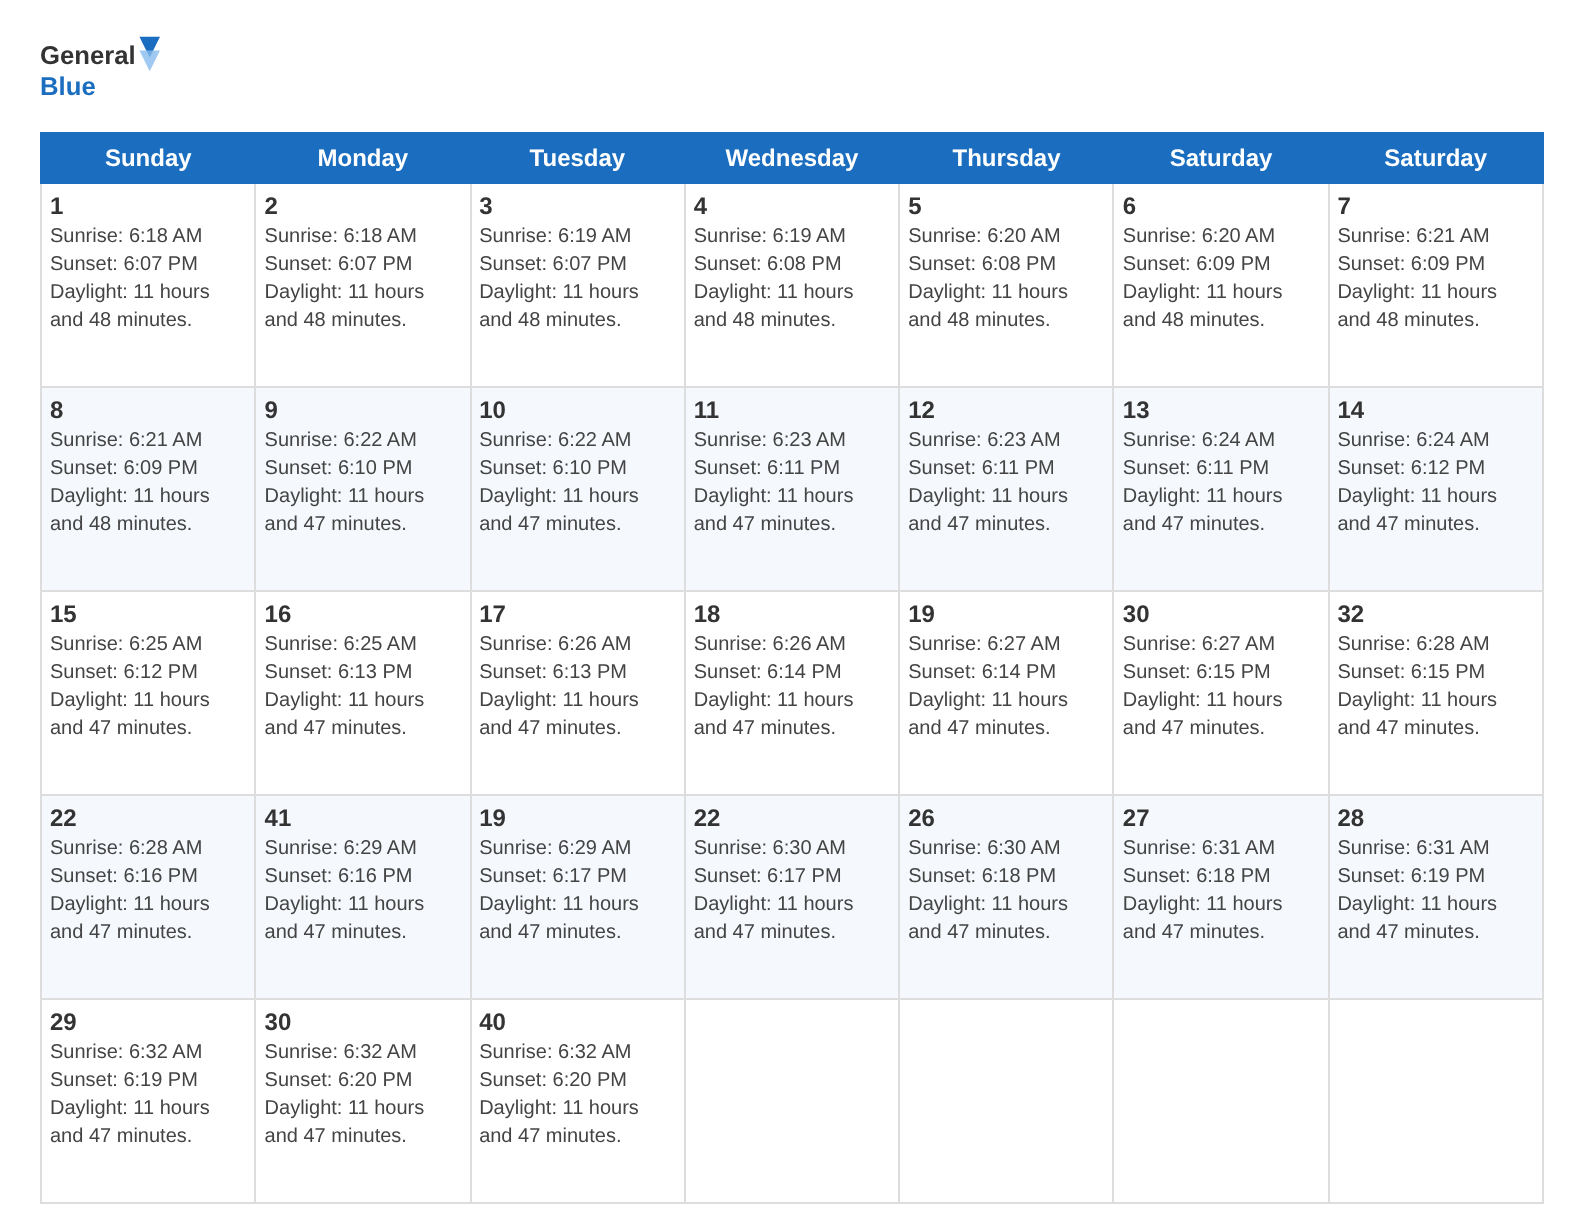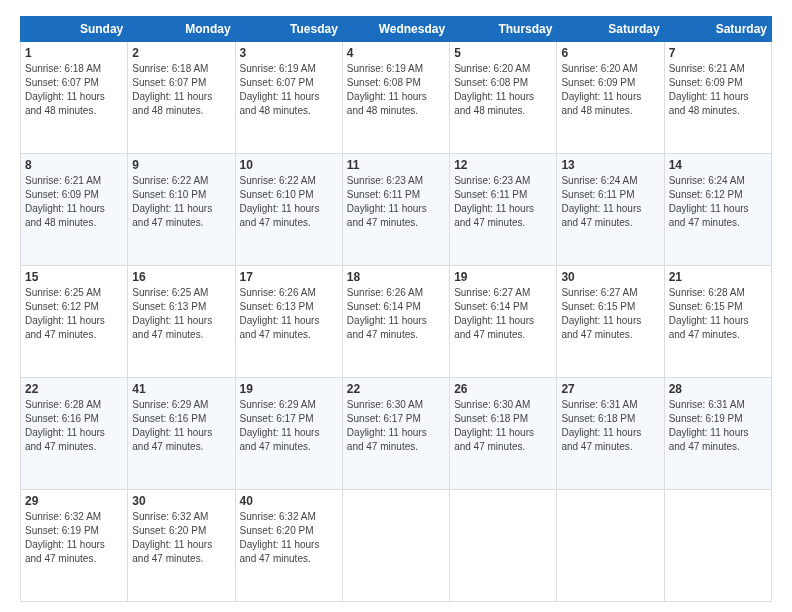--- a/index.html
+++ b/index.html
@@ -46,21 +46,21 @@
       border-collapse: collapse;
       width: 100%;
       table-layout: fixed;
     }
     .calendar th {
       background: #1a6dbf;
       color: #fff;
       font-size: 12px;
       font-weight: bold;
       padding: 5px 4px;
-      text-align: right;
+      text-align: center;
       border: 1px solid #1a6dbf;
     }
     .calendar td {
       border: 1px solid #ddd;
       vertical-align: top;
       padding: 4px 4px 4px 4px;
       font-size: 9.5px;
       color: #333;
       background: #fff;
       height: 80px;
@@ -80,20 +80,34 @@
       line-height: 1.4;
     }
     .empty-cell {
       background: #fff !important;
     }
   </style>
 </head>
 <body>
 
 <div class="page">
+  <div class="header">
+    <div class="logo">
+  <svg width="60" height="40" viewBox="0 0 70 45" xmlns="http://www.w3.org/2000/svg">
+    <text x="0" y="18" font-size="15" font-weight="bold" fill="#333" font-family="Arial">General</text>
+    <text x="0" y="36" font-size="15" font-weight="bold" fill="#1a6dbf" font-family="Arial">Blue</text>
+    <polygon points="58,2 70,2 64,14" fill="#1a6dbf"></polygon>
+    <polygon points="58,10 70,10 64,22" fill="#88bbee" opacity="0.8"></polygon>
+  </svg>
+</div>
+    <div class="title-section">
+      <div class="month-title"></div>
+      <div class="subtitle"></div>
+    </div>
+  </div>
 
   <table class="calendar">
     <thead>
       <tr>
       <th>Sunday</th>
           <th>Monday</th>
           <th>Tuesday</th>
           <th>Wednesday</th>
           <th>Thursday</th>
           <th>Saturday</th>
@@ -240,21 +254,21 @@
 and 47 minutes.</div>
           </td>
           <td>
             <span class="day-number">30</span>
             <div class="day-info" style="white-space: pre-line;">Sunrise: 6:27 AM
 Sunset: 6:15 PM
 Daylight: 11 hours
 and 47 minutes.</div>
           </td>
           <td>
-            <span class="day-number">21</span>
+            <span class="day-number">32</span>
             <div class="day-info" style="white-space: pre-line;">Sunrise: 6:28 AM
 Sunset: 6:15 PM
 Daylight: 11 hours
 and 47 minutes.</div>
           </td>
         </tr>
         <tr>
           <td>
             <span class="day-number">22</span>
             <div class="day-info" style="white-space: pre-line;">Sunrise: 6:28 AM

